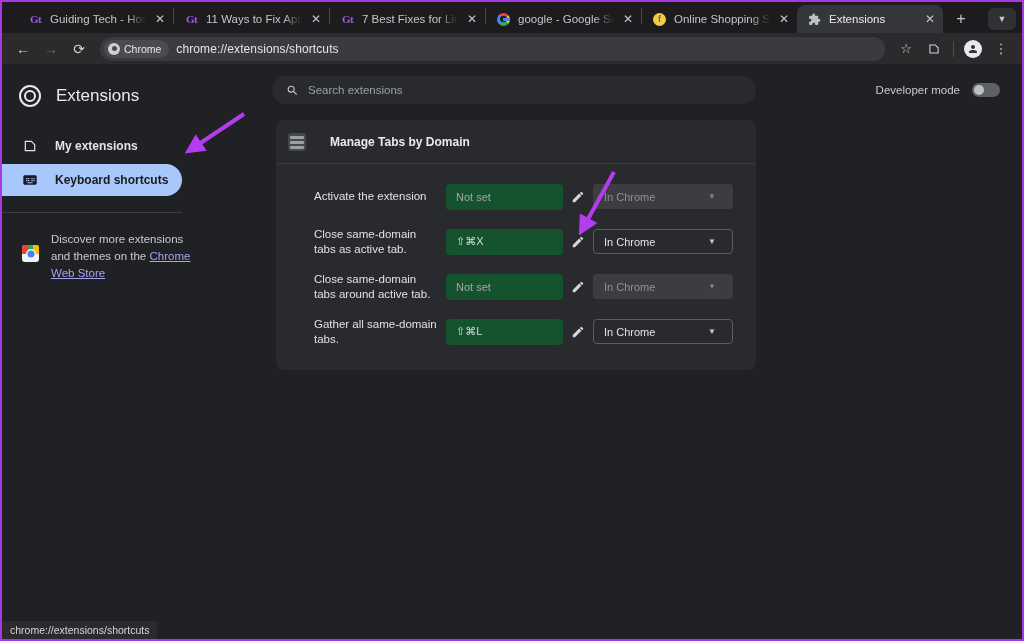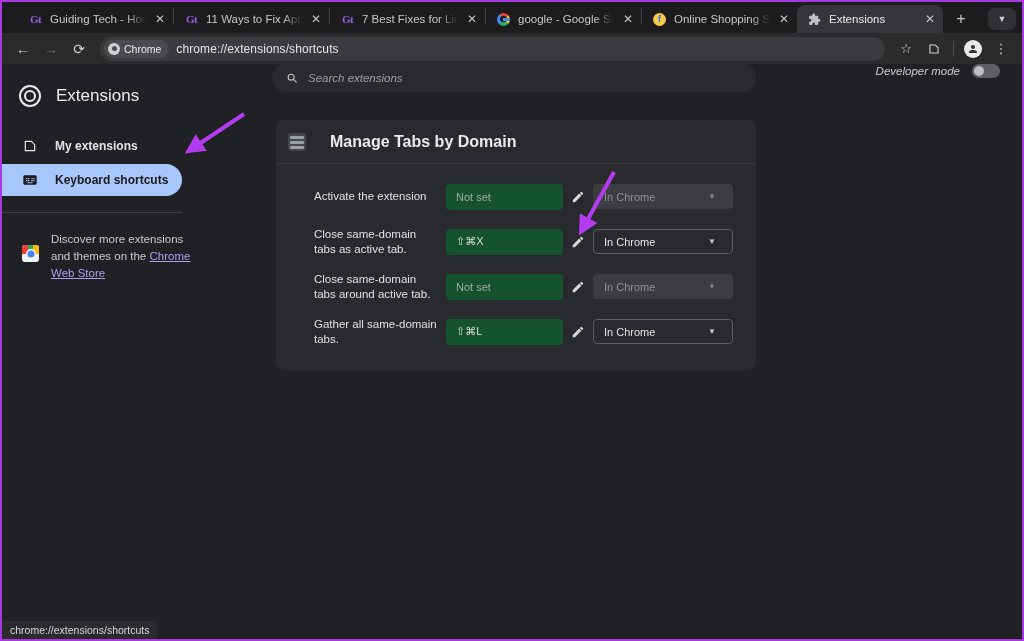--- a/index.html
+++ b/index.html
@@ -216,24 +216,23 @@
     font-size: 11.5px; color: #c9cacd; line-height: 17px;
   }
   .discover-text a { color: #a8a0f0; text-decoration: underline; }
 
   
   .main {
     position: absolute; top: 0; left: 232px;
     width: 788px; height: 557px;
   }
   .mainhead {
-    display: flex; align-items: flex-start;
+    display: flex; align-items: center;
     padding: 0 0 0 38px;
     height: 52px;
-    font-style: italic;
   }
   .searchbar {
     flex: 0 0 484px; height: 28px;
     background: #292a2d; border-radius: 14px;
     display: flex; align-items: center; gap: 9px;
     padding: 0 14px;
   }
   .searchbar svg { width: 13px; height: 13px; fill: #c4c5c8; flex: 0 0 13px; }
   .search-ph { font-size: 11.5px; color: #9aa0a6; }
   .devmode {
@@ -266,21 +265,21 @@
   }
   .ext-icon {
     width: 18px; height: 18px; border-radius: 3px;
     background: #46474a; position: relative; overflow:hidden;
   }
   .ext-icon::before {
     content:""; position:absolute; left:2px; top:3px; width:14px; height:3px;
     background:#9aa0a6; border-radius:1px;
     box-shadow: 0 5px 0 #9aa0a6, 0 10px 0 #9aa0a6;
   }
-  .card-title { font-size: 16px; color: #e8eaed; font-weight: bold; }
+  .card-title { font-size: 12px; color: #e8eaed; font-weight: bold; }
   .card-body { padding: 10px 0 16px 0; }
 
   .row {
     display: flex; align-items: center;
     padding: 0 0 0 38px;
     min-height: 45px;
   }
   .row-label {
     width: 132px; flex: 0 0 132px;
     font-size: 11.5px; color: #dfe0e3;

